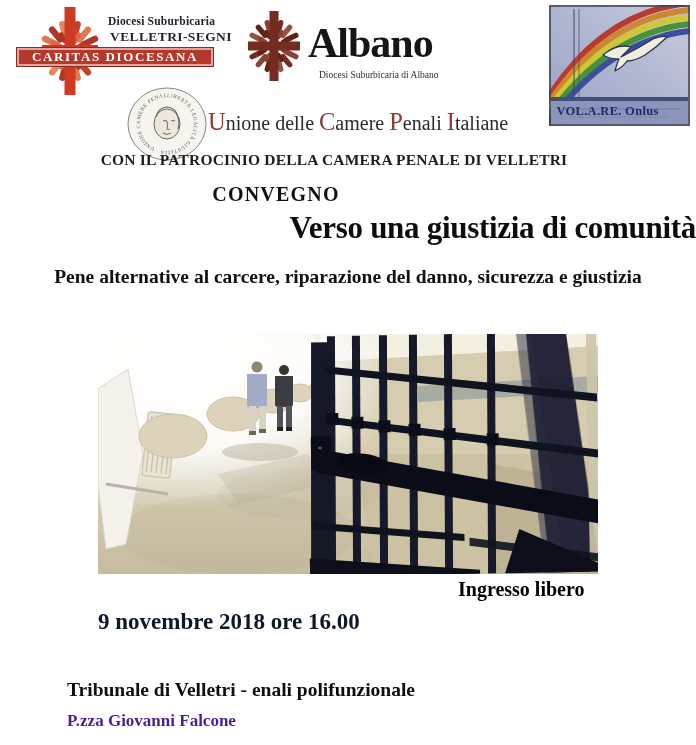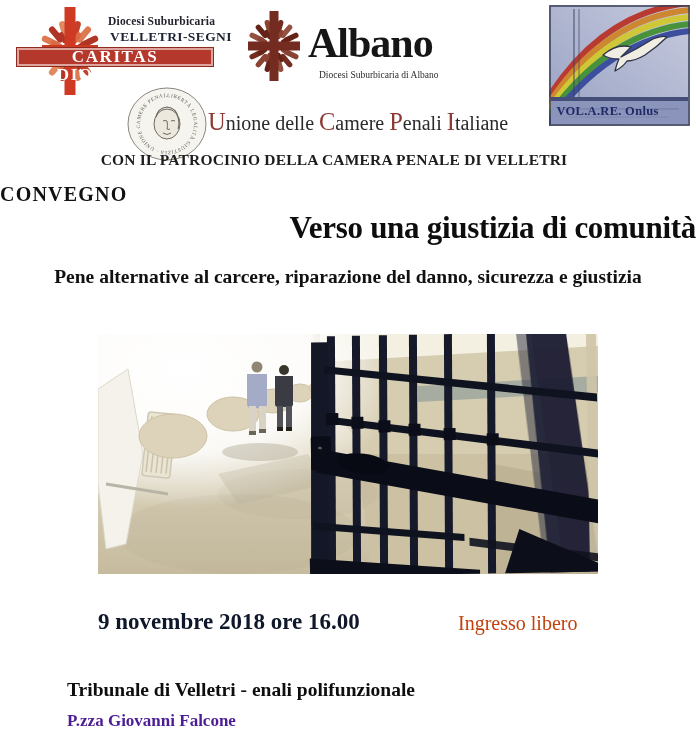--- a/index.html
+++ b/index.html
@@ -8,48 +8,48 @@
     font-family:"Liberation Serif", serif;overflow:hidden;
   }
   .abs{position:absolute;}
 
   
   #cv-line1{left:108px;top:15px;font-size:11.5px;font-weight:bold;color:#23232e;letter-spacing:.2px;}
   #cv-line2{left:110px;top:29px;font-size:13.5px;font-weight:bold;color:#1d2233;letter-spacing:.4px;}
   #cv-banner{
     left:16px;top:47px;width:196px;height:18px;background:#b5382c;
     border:1px solid #8e2b1f;box-shadow:inset 0 0 0 2px rgba(255,255,255,.55);
-    color:#fff;font-size:17px;font-weight:bold;letter-spacing:1.6px;
+    color:#fff;font-size:13px;font-weight:bold;letter-spacing:1.6px;
     text-align:center;line-height:18px;
   }
 
   
   #ca-wordmark{left:308px;top:22px;font-size:42px;font-weight:bold;color:#161616;letter-spacing:-1px;line-height:1;}
   #ca-sub{left:319px;top:70px;font-size:9.5px;color:#2c2c2c;}
 
   
   #volare-caption{left:549px;top:104px;width:117px;text-align:center;
     font-size:12.5px;font-weight:bold;color:#1f2a66;letter-spacing:.3px;}
 
   
   #ucpi-line{left:208px;top:108px;white-space:nowrap;font-size:20px;color:#2a2a2a;line-height:28px;}
   #ucpi-line .init{font-size:24.5px;color:#8d3a34;}
 
   #patronage{left:0;top:151px;width:696px;text-align:center;padding-right:28px;box-sizing:border-box;
     font-size:15.5px;font-weight:bold;color:#1d1d1d;letter-spacing:.2px;}
 
-  #kicker{left:0;top:183px;width:568px;padding-right:16px;box-sizing:border-box;
+  #kicker{left:0;top:183px;width:568px;text-align:center;padding-right:16px;box-sizing:border-box;
     font-size:20px;font-weight:bold;color:#111;letter-spacing:1.2px;}
   #title{left:0;top:210px;width:696px;text-align:right;
     font-size:31px;font-weight:bold;color:#0d0d0d;letter-spacing:-.3px;}
   #subtitle{left:0;top:266px;width:696px;text-align:center;white-space:nowrap;
     font-size:19.5px;font-weight:bold;color:#111;}
 
   #date-line{left:98px;top:609px;font-size:23px;font-weight:bold;color:#0f172a;white-space:nowrap;}
-  #admission{left:458px;top:612px;font-size:20px;font-weight:normal;color:#c2410c;white-space:nowrap;}
+  #admission{left:458px;top:578px;font-size:20px;font-weight:bold;color:#000000;white-space:nowrap;}
   #venue1{left:67px;top:679px;font-size:19.5px;font-weight:bold;color:#0e0e0e;white-space:nowrap;}
   #venue2{left:67px;top:711px;font-size:17px;font-weight:bold;color:#4c1d95;white-space:nowrap;}
 </style>
 </head>
 <body>
 
 <div id="poster">
 
   <svg class="abs" style="left:18px;top:4px;" width="104" height="94" viewBox="0 0 104 94">
     <g transform="translate(52,47)">

